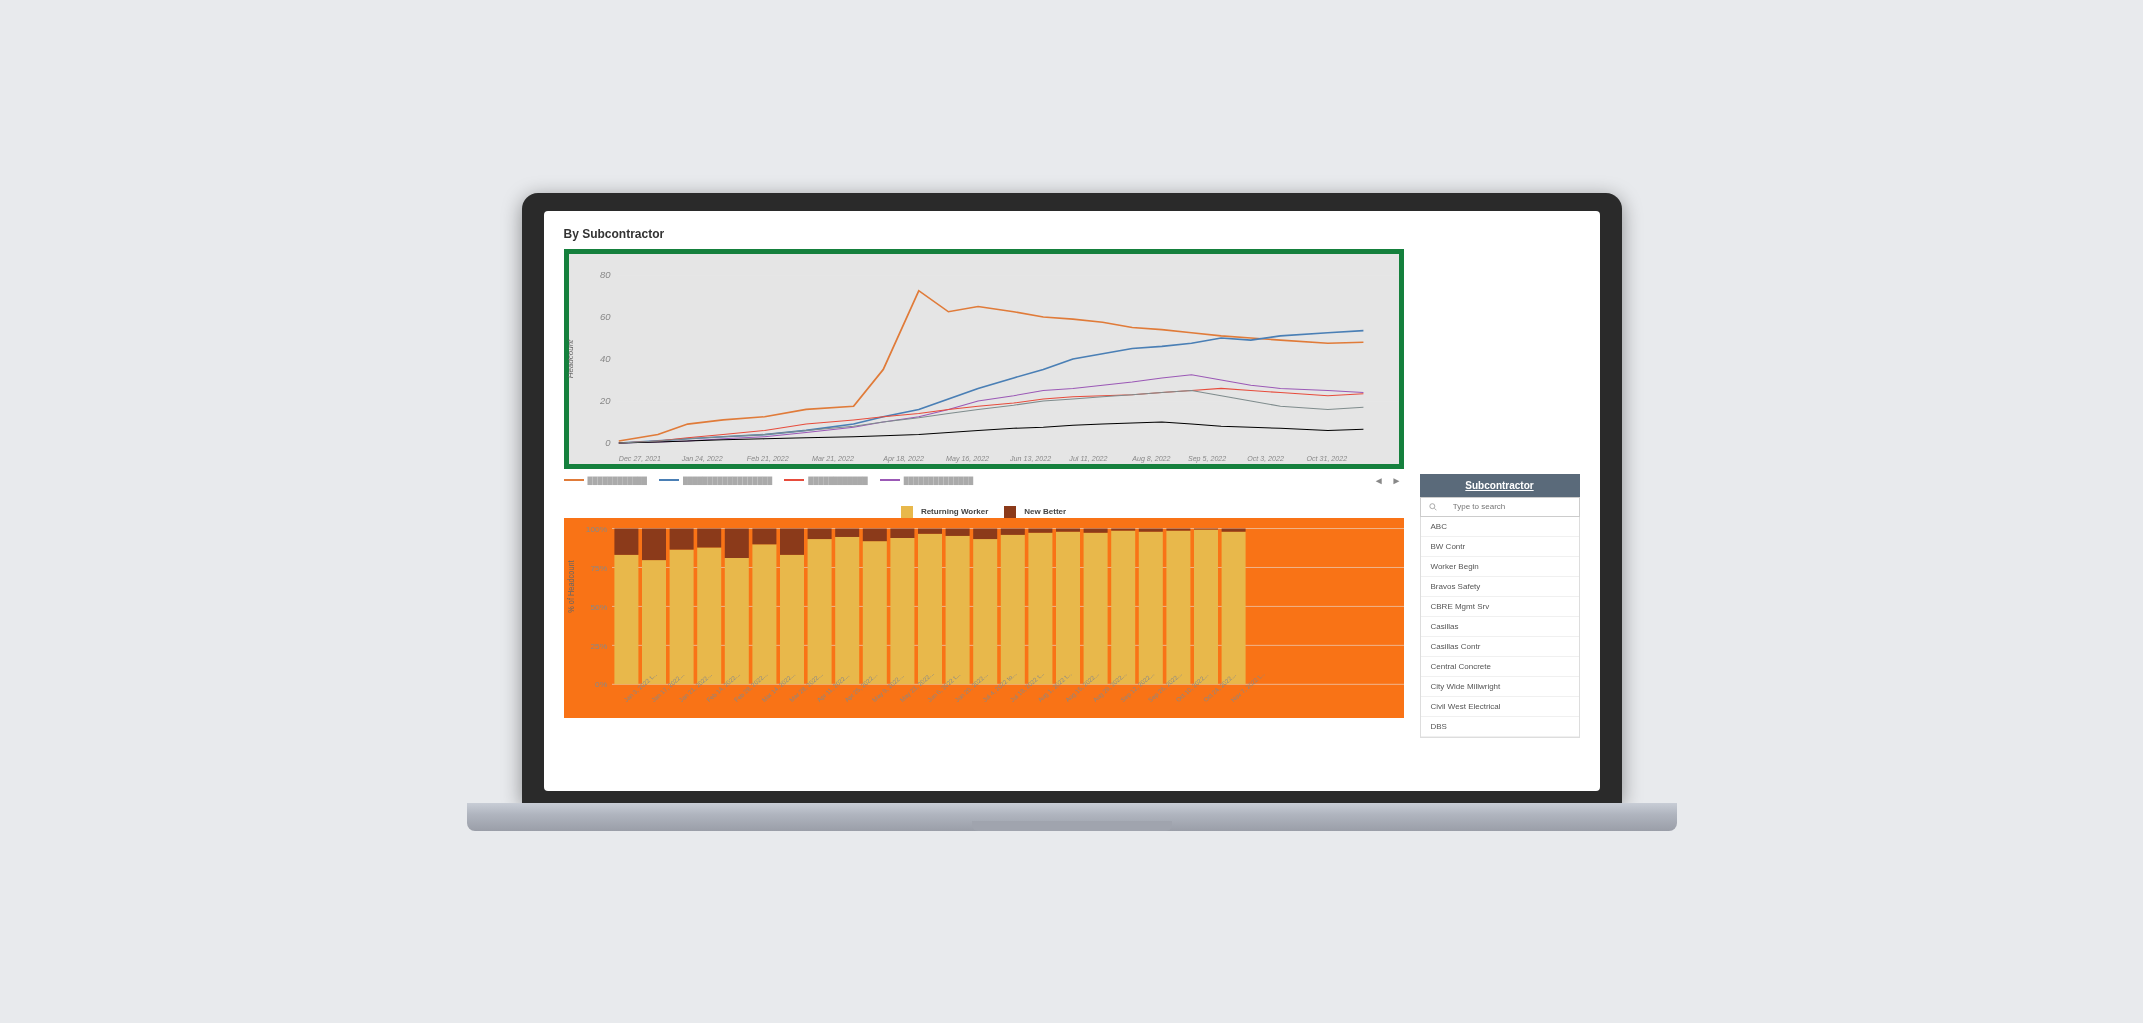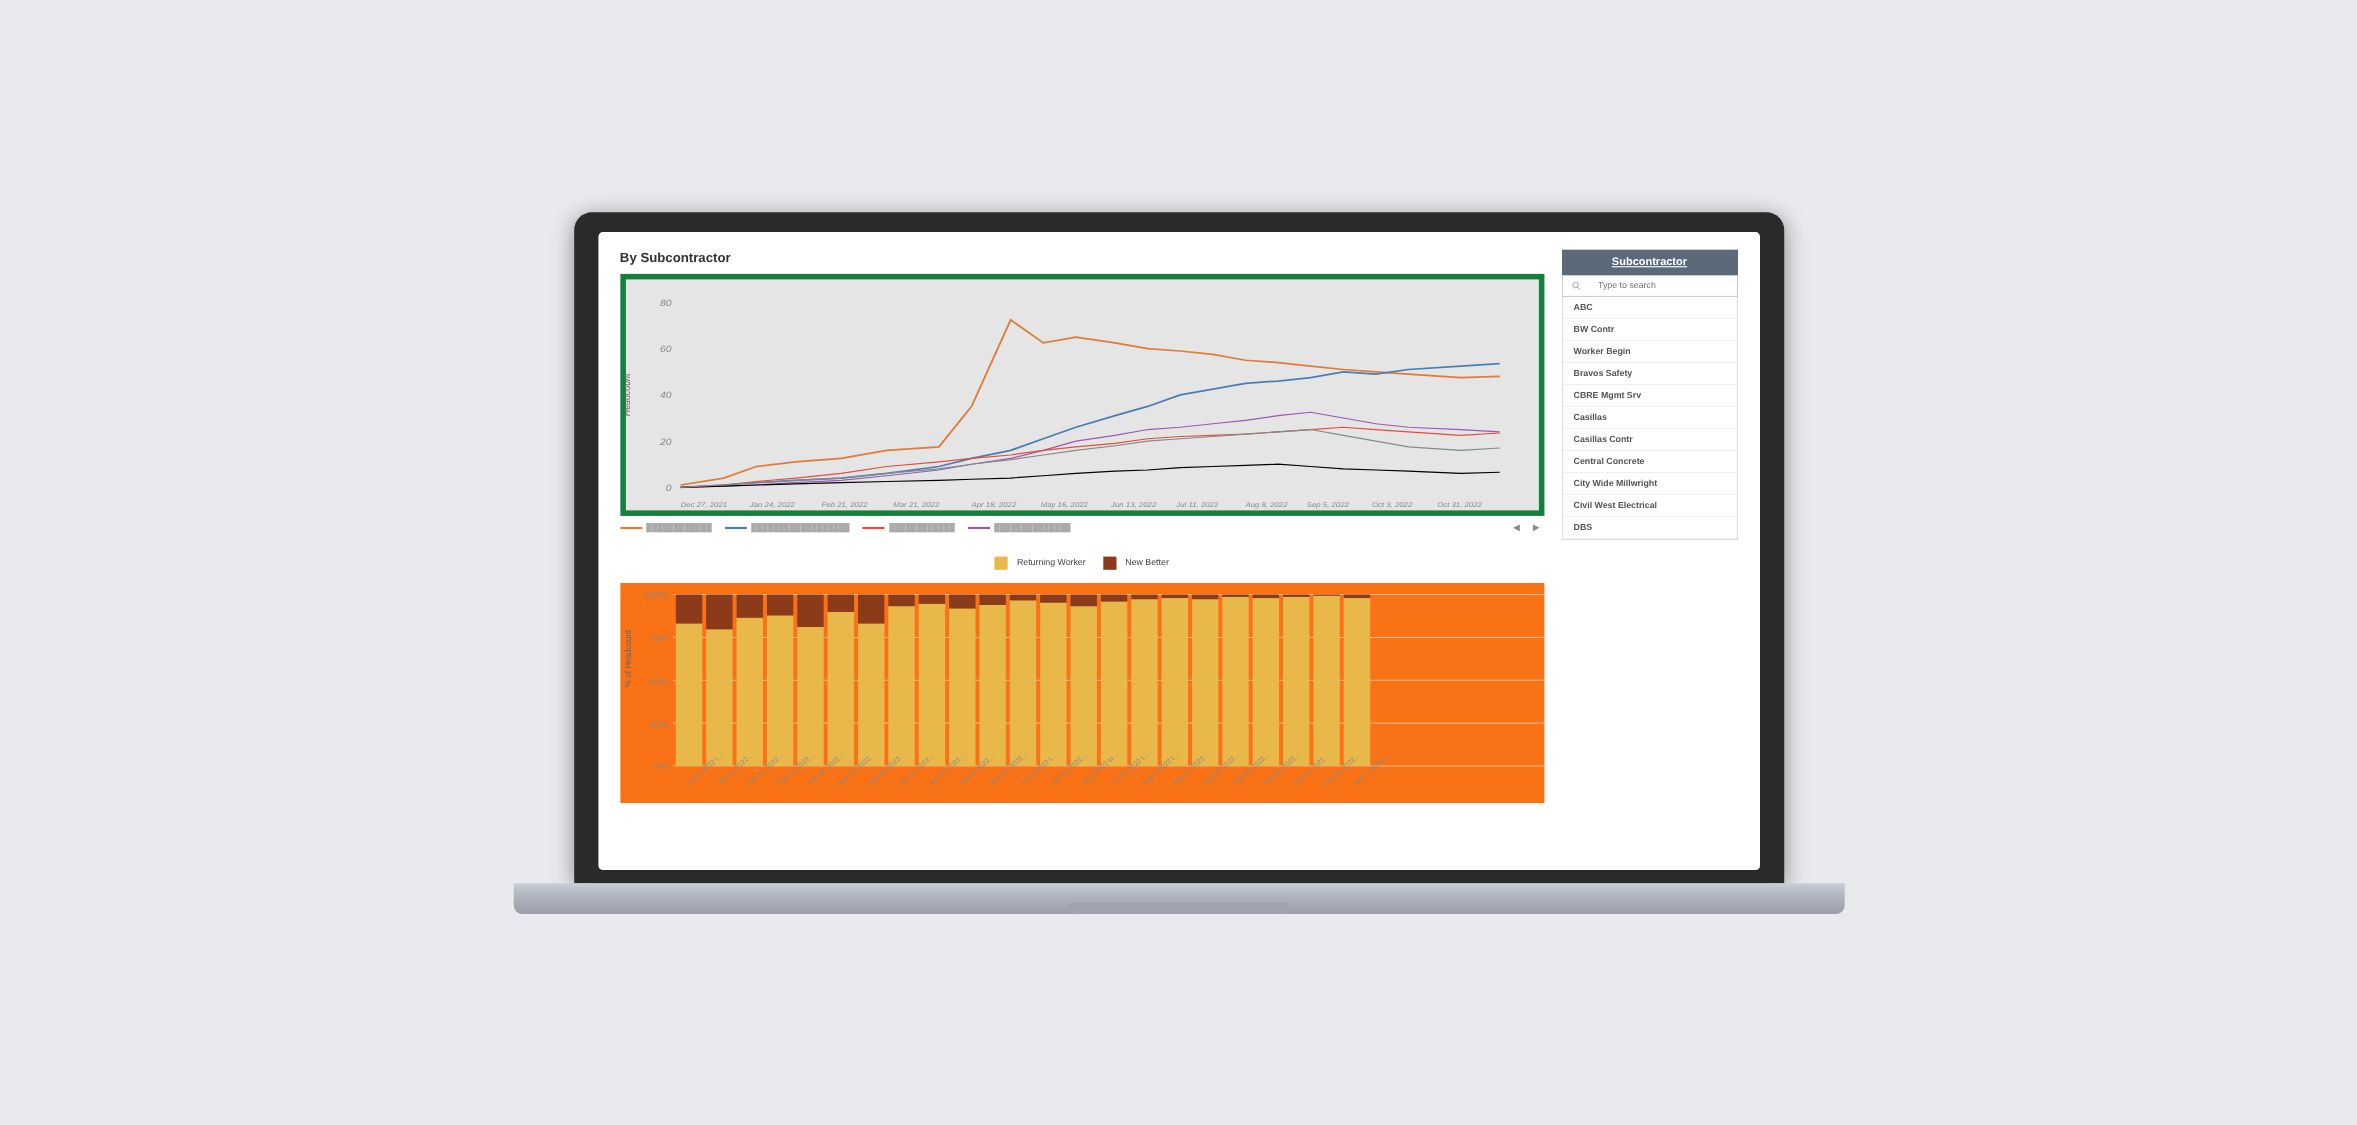--- a/index.html
+++ b/index.html
@@ -55,20 +55,21 @@
       height: 10px;
       background: #a0a4ae;
       border-radius: 0 0 6px 6px;
     }
 
     .screen-content {
       padding: 16px 20px;
       display: flex;
       gap: 16px;
       width: 100%;
+      align-items: flex-end;
     }
 
     .main-charts {
       flex: 1;
     }
 
     
     .chart-section {
       margin-bottom: 20px;
     }
@@ -147,23 +148,24 @@
     .bar-chart-svg {
       width: 100%;
       height: 100%;
     }
 
     .bar-legend {
       display: flex;
       align-items: center;
       justify-content: center;
       gap: 16px;
-      margin-bottom: 12px;
+      margin-bottom: 0;
       font-size: 8px;
       color: #444;
+      font-weight: bold;
     }
 
     .legend-box {
       width: 12px;
       height: 12px;
       display: inline-block;
       margin-right: 4px;
     }
 
     
@@ -198,21 +200,20 @@
       color: #999;
       width: 100%;
     }
 
     .sidebar-list {
       border: 1px solid #ddd;
       border-top: none;
       background: #fff;
       max-height: 420px;
       overflow-y: auto;
-      font-weight: bold;
     }
 
     .sidebar-list-item {
       padding: 5px 10px;
       font-size: 8px;
       color: #555;
       border-bottom: 1px solid #f0f0f0;
       cursor: pointer;
     }
   </style>

